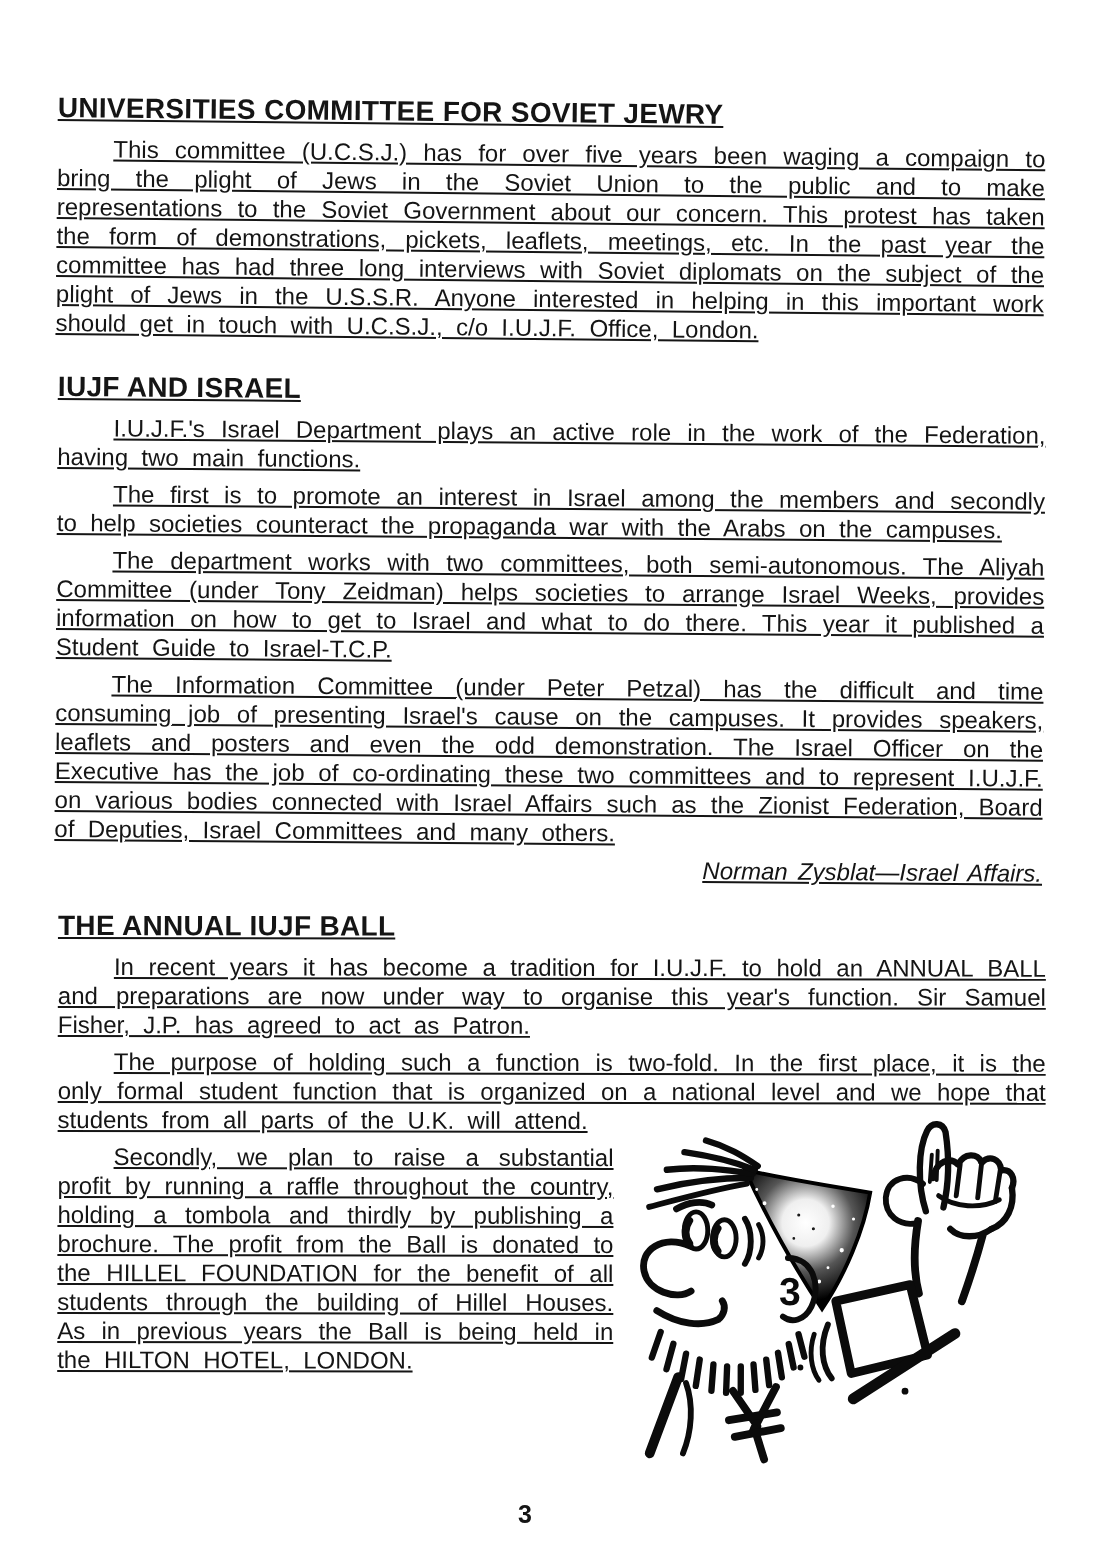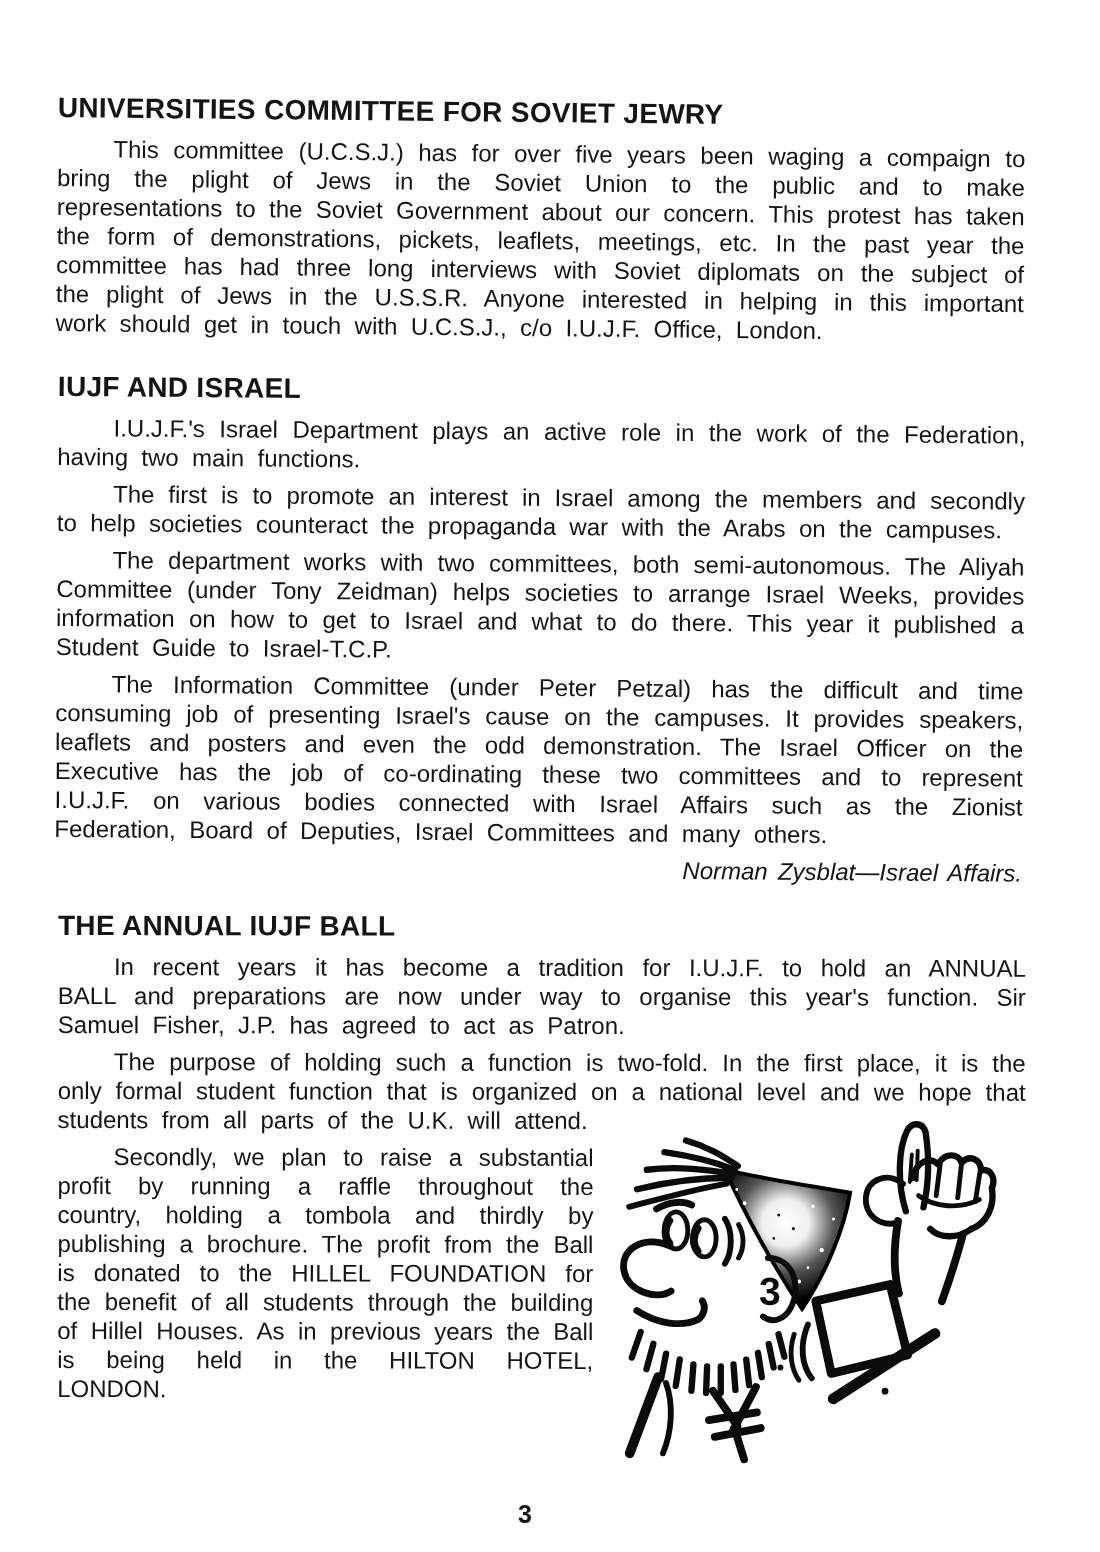--- a/index.html
+++ b/index.html
@@ -1,20 +1,20 @@
 <!DOCTYPE html>
 <html><head>
 <meta charset="utf-8">
 <style>
   html,body{margin:0;padding:0;}
   body{
     width:1100px;height:1552px;background:#ffffff;color:#151515;
     font-family:"Liberation Sans",sans-serif;overflow:hidden;position:relative;
   }
-  .page{padding:92px 74px 0 58px;position:relative;}
+  .page{padding:92px 54px 0 58px;position:relative;text-decoration:underline;}
   .sec{transform-origin:0 0;}
   .sec1{transform:rotate(0.6deg);margin-bottom:34px;}
   .sec2{transform:rotate(0.45deg);margin-bottom:30px;}
   .sec3{transform:rotate(0.1deg);}
   h2.sect{
     font-size:28px;font-weight:700;letter-spacing:.3px;
     margin:0 0 10px 0;line-height:32px;
   }
   p.bodytext{
     font-size:24px;line-height:29px;margin:0 0 8px 0;

